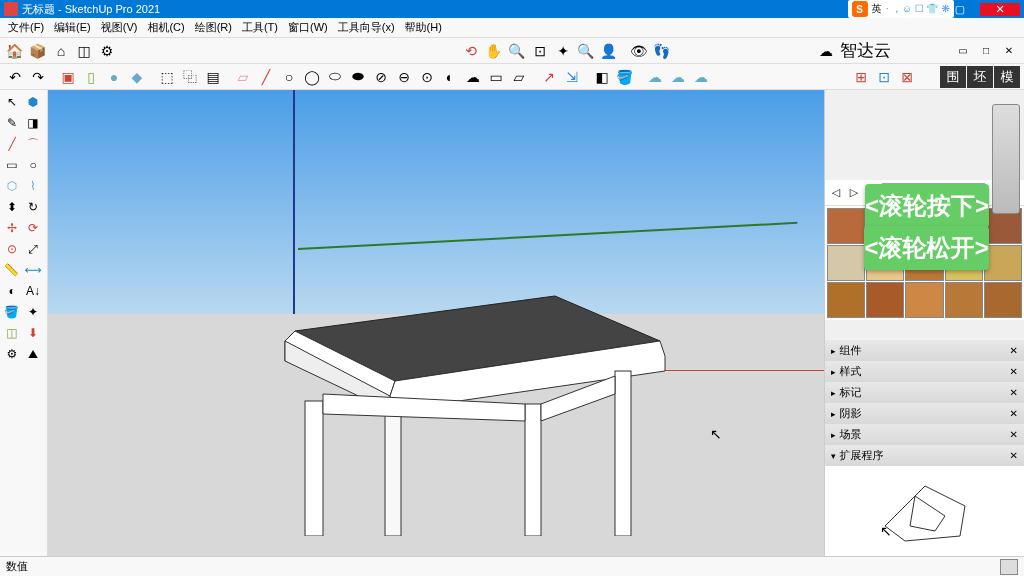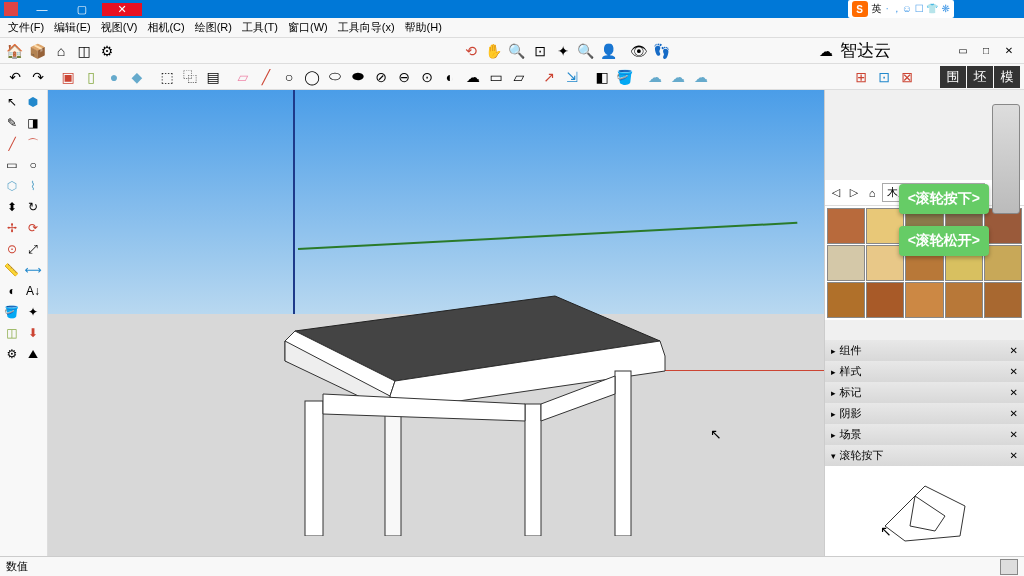--- a/index.html
+++ b/index.html
@@ -29,30 +29,31 @@
 .cursor { position: absolute; top: 336px; left: 662px; font-size: 14px; }
 .right-panel { width: 200px; background: #f0f0f0; border-left: 1px solid #ccc; display: flex; flex-direction: column; }
 .material-nav { display: flex; align-items: center; gap: 2px; padding: 3px; background: white; border-bottom: 1px solid #ddd; font-size: 11px; }
 .material-nav .nav-btn { width: 16px; height: 16px; display: flex; align-items: center; justify-content: center; cursor: pointer; }
 .material-grid { display: grid; grid-template-columns: repeat(5, 1fr); gap: 1px; padding: 2px; background: white; }
 .material-swatch { height: 36px; cursor: pointer; border: 1px solid #888; }
 .tray-header { background: linear-gradient(#e8e8e8, #d8d8d8); padding: 3px 6px; font-size: 11px; display: flex; align-items: center; cursor: pointer; }
 .tray-header .arrow { margin-right: 4px; font-size: 9px; }
 .tray-header .close { margin-left: auto; font-size: 10px; }
 .nav-preview { height: 90px; background: white; display: flex; align-items: center; justify-content: center; }
-.overlay { position: absolute; font-size: 14px; font-weight: bold; color: white; background: #6c6; padding: 6px 9px; border-radius: 4px; box-shadow: 0 2px 4px rgba(0,0,0,0.3); }
+.overlay { position: absolute; font-size: 24px; font-weight: bold; color: white; background: #6c6; padding: 6px 0; border-radius: 4px; box-shadow: 0 2px 4px rgba(0,0,0,0.3); }
 .overlay1 { top: 94px; right: 35px; }
-.overlay2 { top: 136px; right: 35px; }
+.overlay2 { top: 136px; right: 35px; font-family: Liberation Mono, monospace; }
 .status-row { height: 20px; background: #f8f8f8; border-top: 1px solid #ccc; display: flex; align-items: center; padding: 0 6px; font-size: 11px; gap: 16px; }
 </style>
 </head>
 <body>
 
 <div class="titlebar">
   <span class="icon"></span>
+  <span class="title">无标题 - SketchUp Pro 2021</span>
   <div class="win-controls">
     <span>—</span>
     <span>▢</span>
     <span style="background:#e81123">✕</span>
   </div>
 </div>
 <div class="ime-bar">
   <span class="ime-icon">S</span>
   <span>英</span>
   <span style="color:#4a9de8">· ，☺ ☐ 👕 ❋</span>
@@ -242,21 +243,21 @@
           <span>阴影</span>
           <span class="close">✕</span>
         </div>
         <div class="tray-header">
           <span class="arrow">▸</span>
           <span>场景</span>
           <span class="close">✕</span>
         </div>
         <div class="tray-header">
           <span class="arrow">▾</span>
-          <span>滚轮按下</span>
+          <span>扩展程序</span>
           <span class="close">✕</span>
         </div>
       </div>
     <div class="nav-preview">
       <svg width="120" height="70" viewBox="0 0 120 70">
           <polygon points="20,50 60,10 100,30 95,60 40,65" fill="none" stroke="#333"></polygon>
           <path d="M50,20 L80,40 L70,55 L45,50 Z" fill="none" stroke="#333"></path>
           <text x="15" y="60" font-size="14">↖</text>
         </svg>
     </div>

